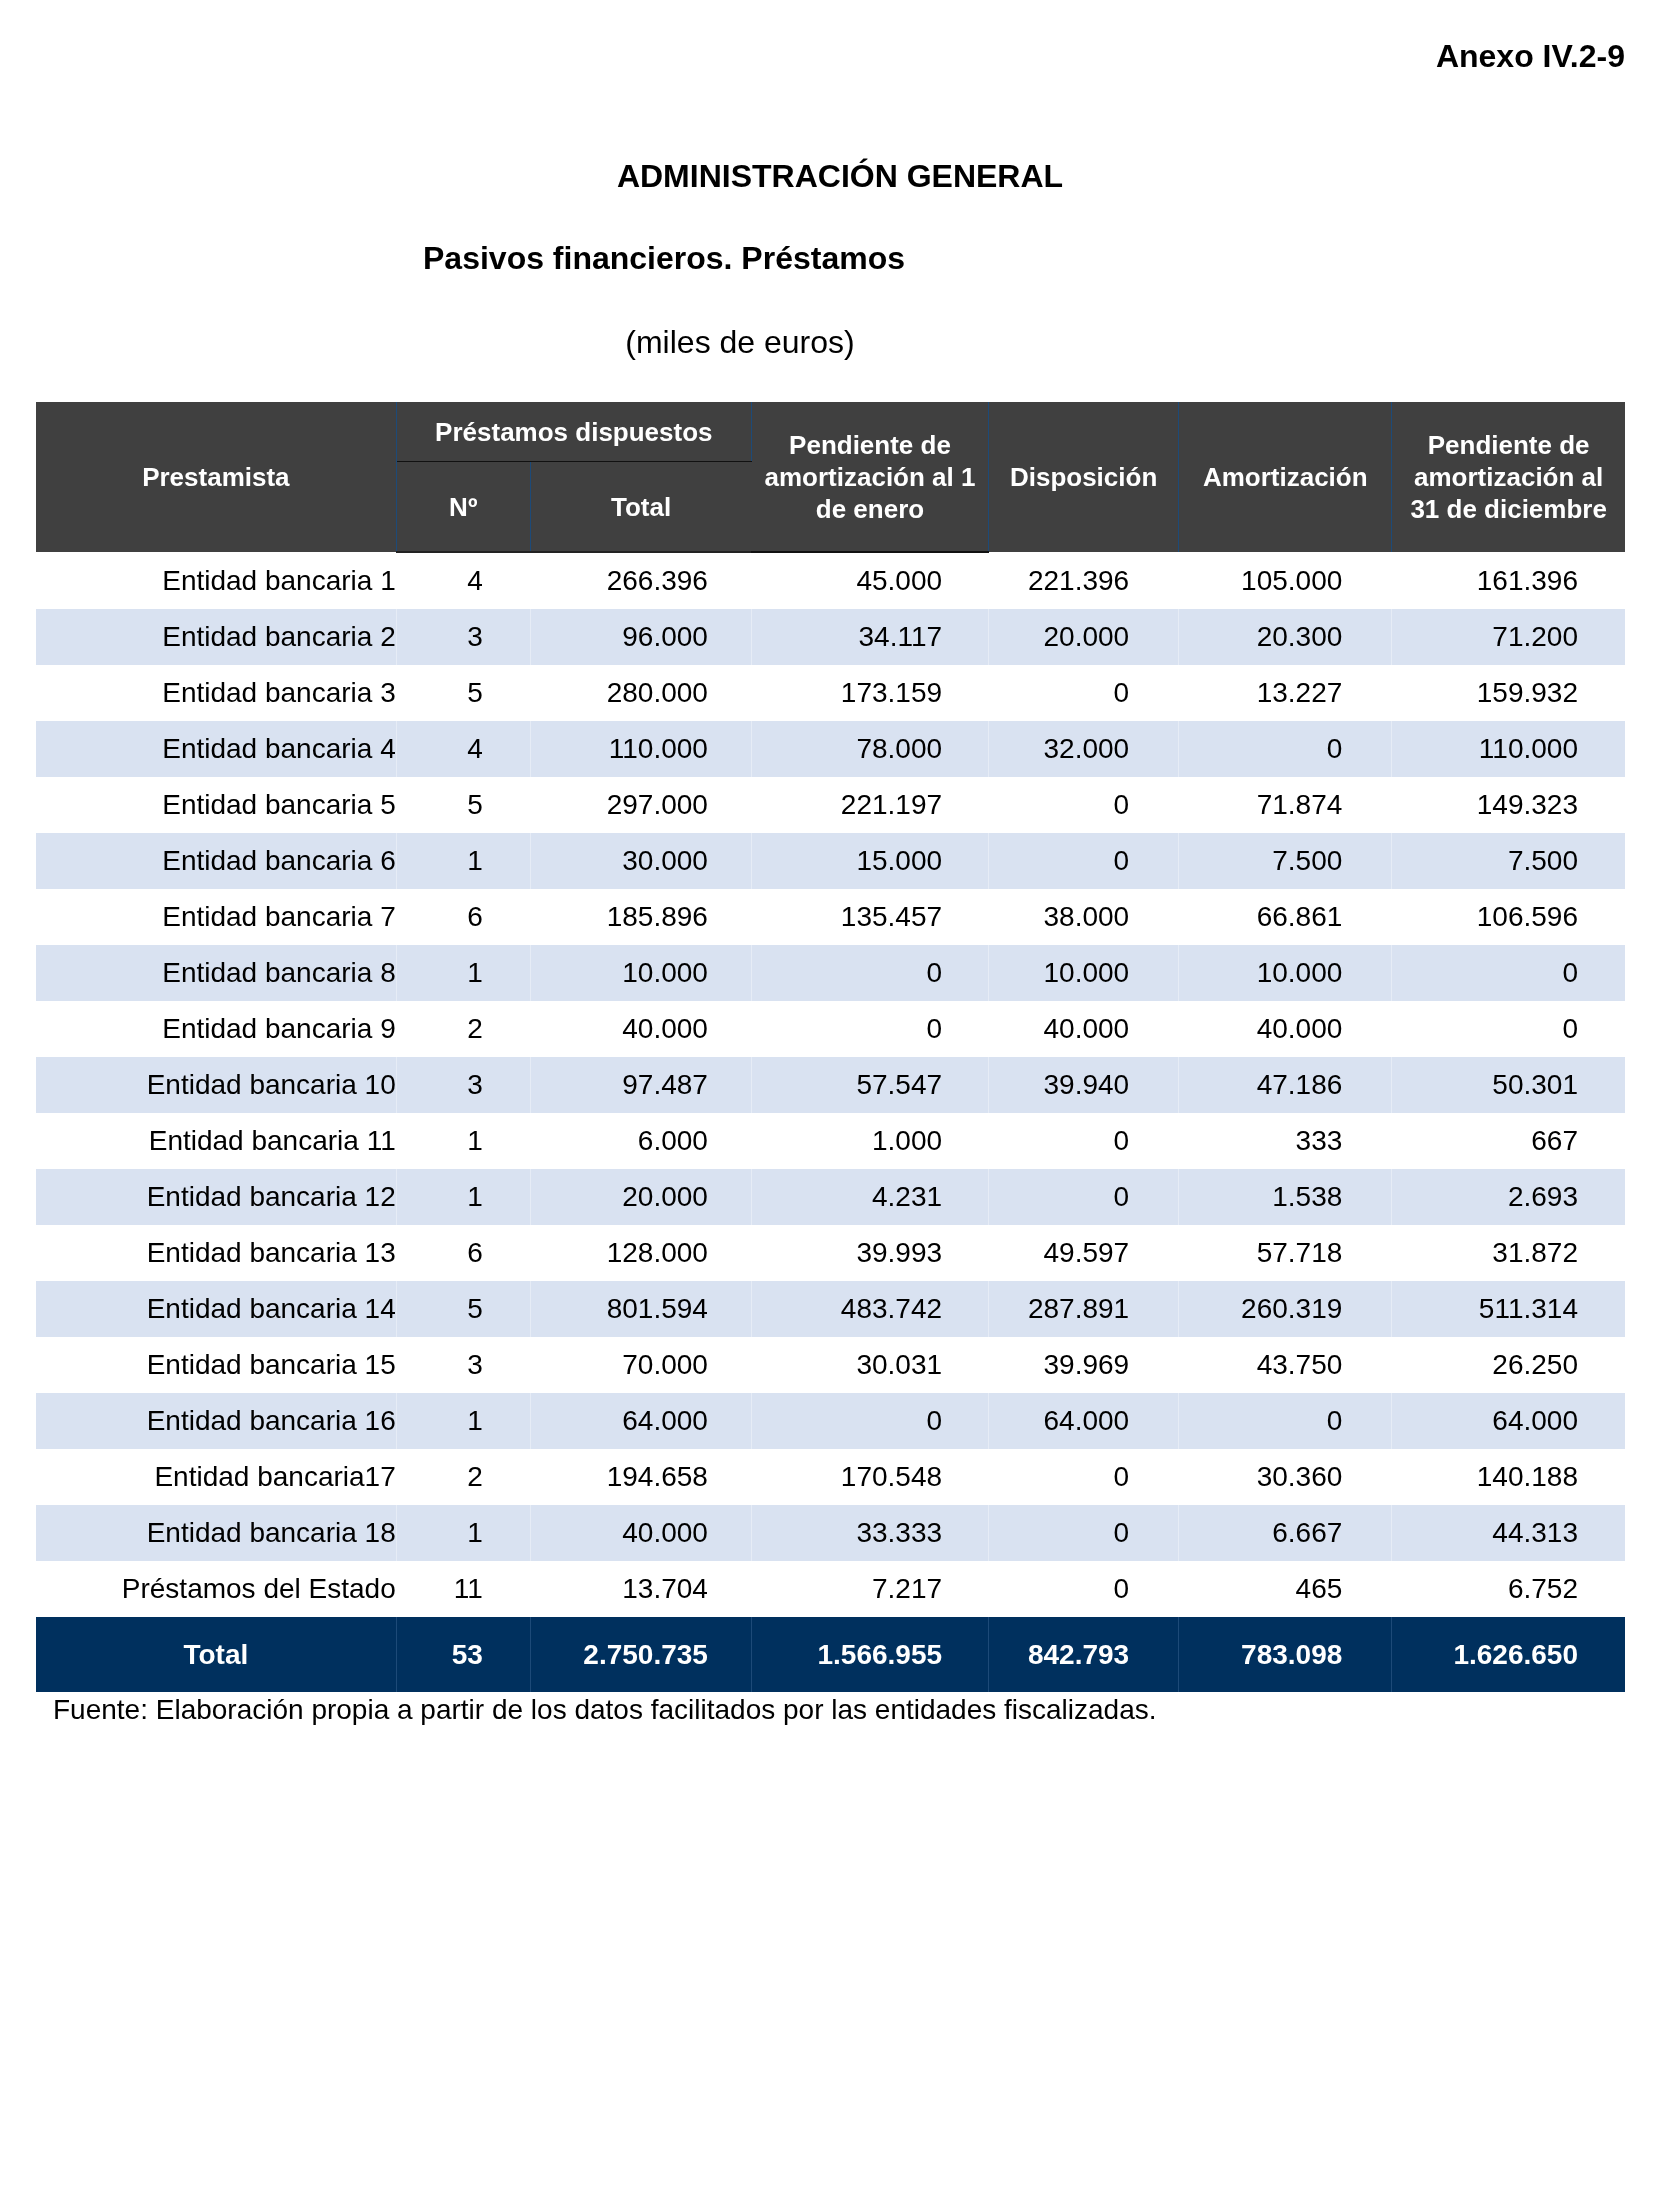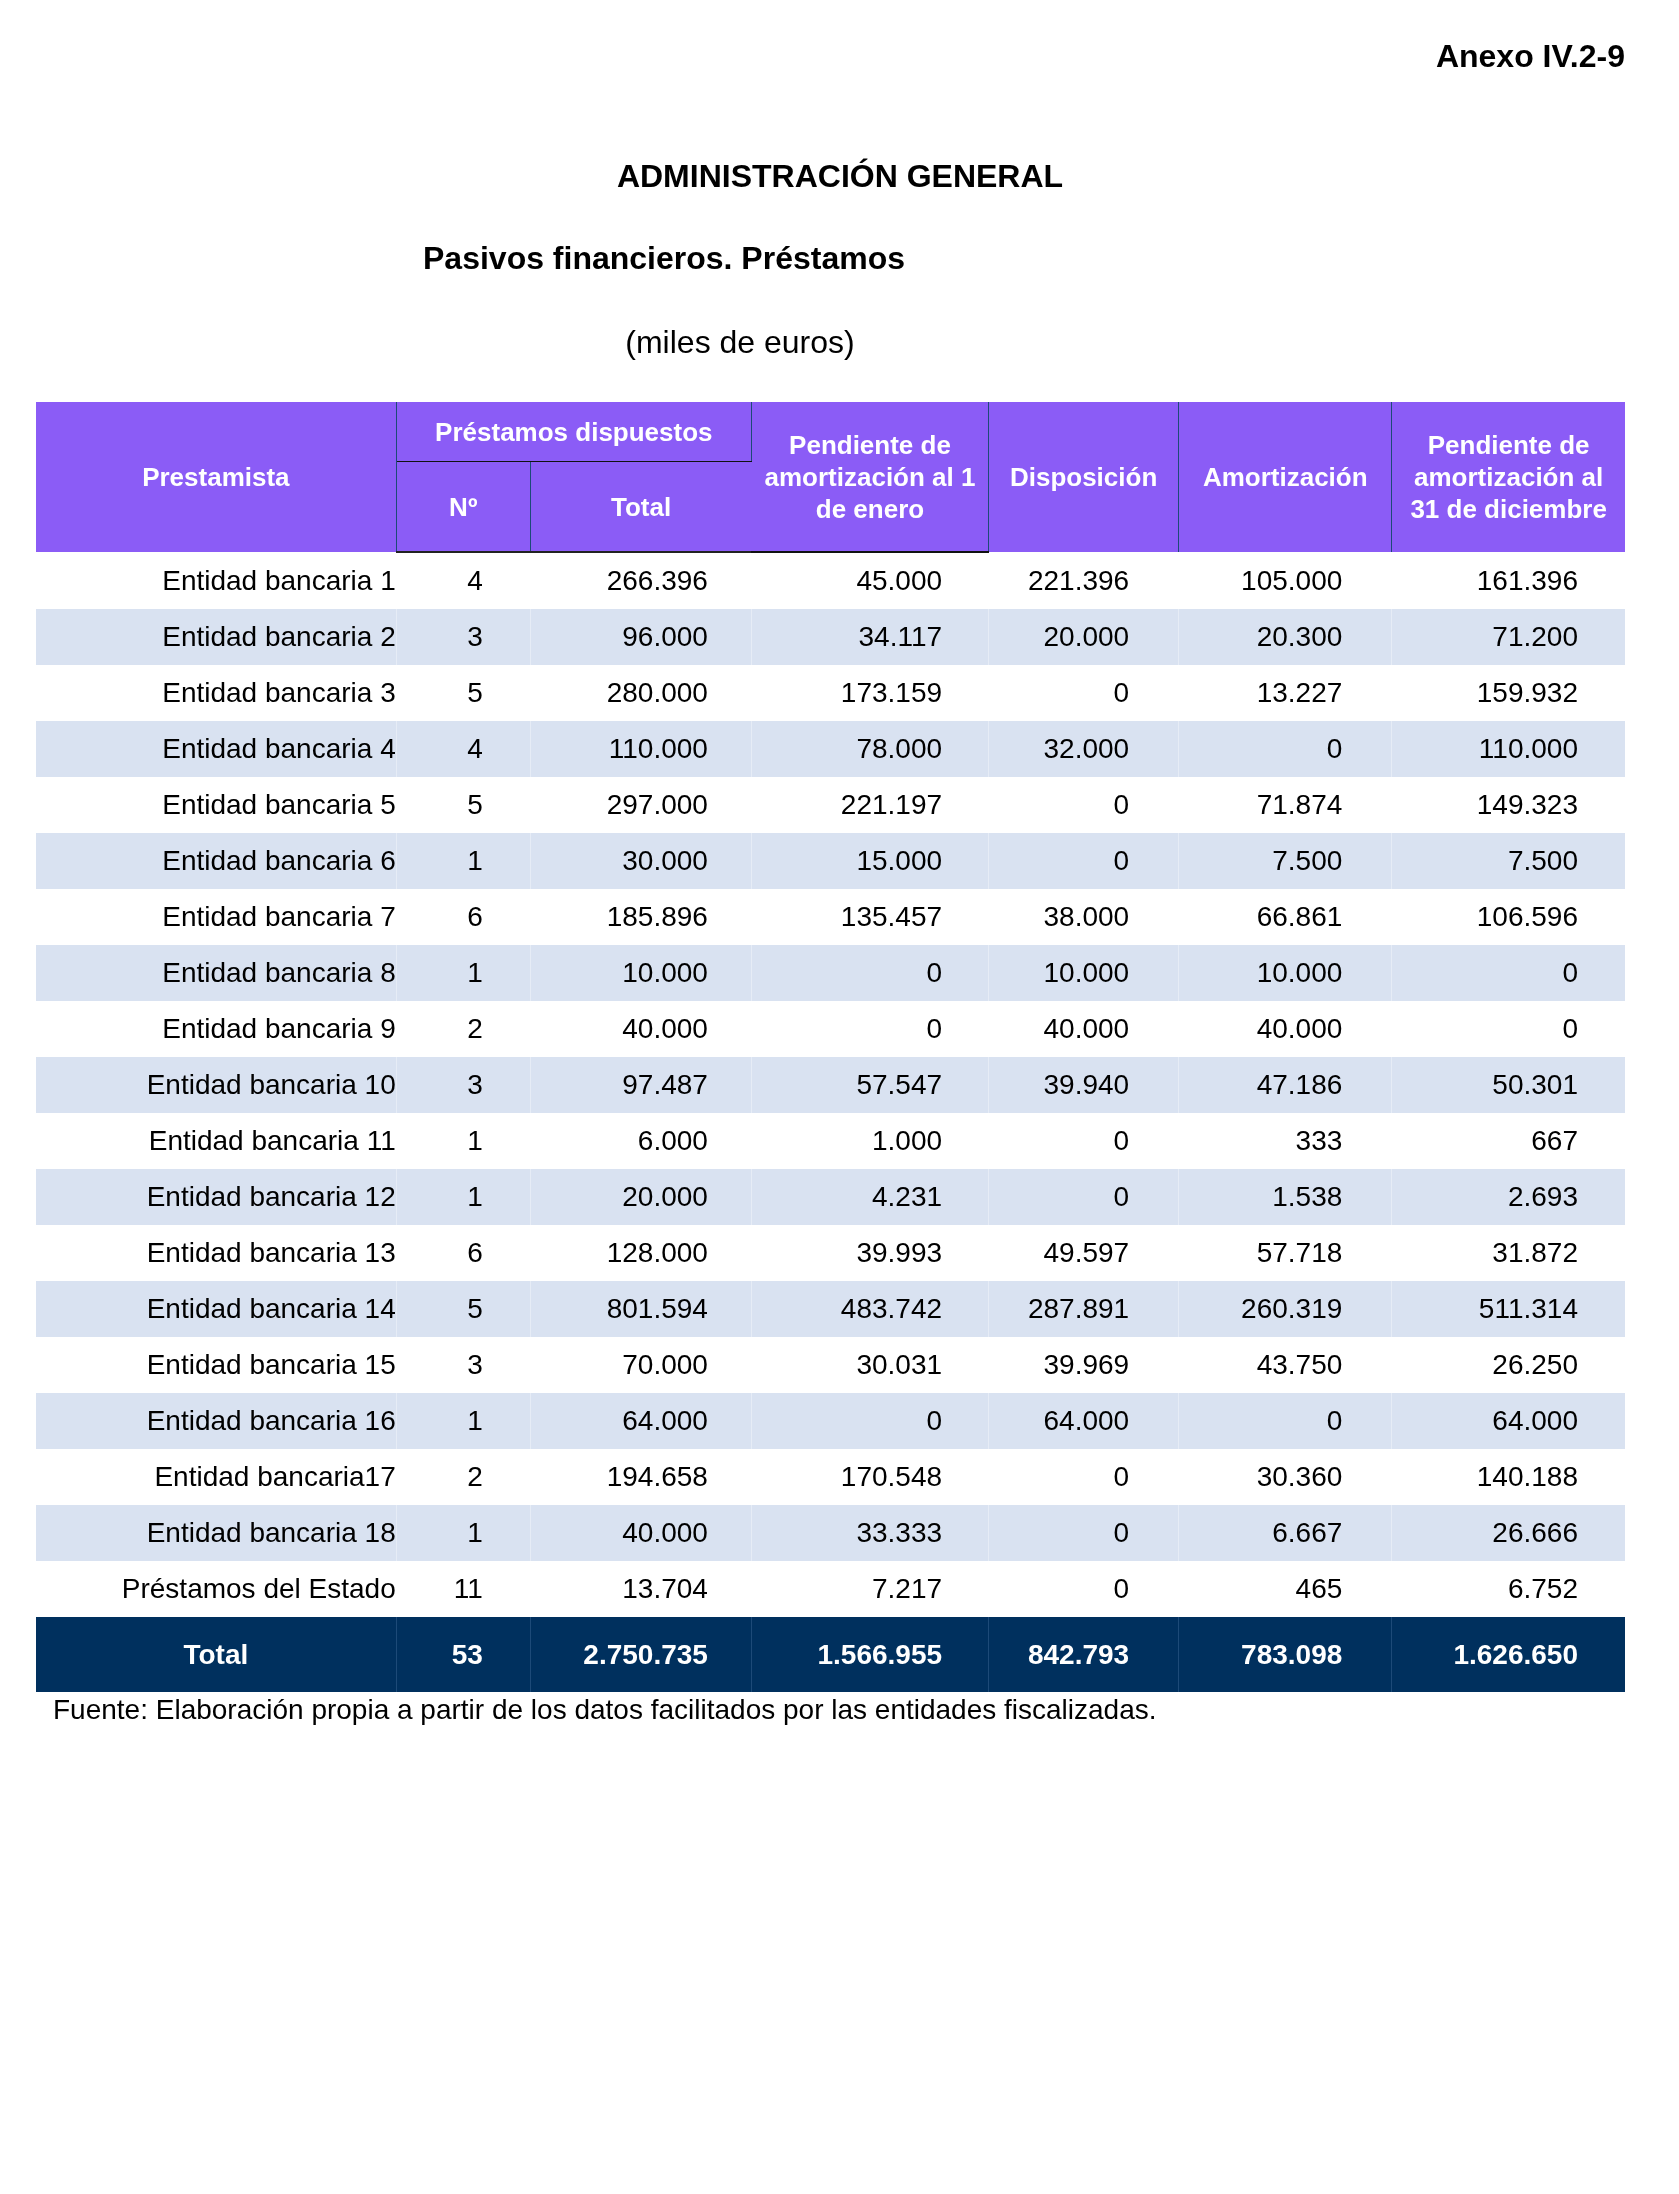--- a/index.html
+++ b/index.html
@@ -9,21 +9,21 @@
   .subtitle { position: absolute; top: 240px; left: 0; width: 1328px; text-align: center; font-size: 32px; font-weight: bold; }
   .units { position: absolute; top: 324px; left: 0; width: 1480px; text-align: center; font-size: 32px; }
   table.main { position: absolute; top: 402px; left: 36px; width: 1589px; border-collapse: collapse; table-layout: fixed; font-size: 28px; }
   table.main col.c0 { width: 360px; }
   table.main col.c1 { width: 134px; }
   table.main col.c2 { width: 221px; }
   table.main col.c3 { width: 237px; }
   table.main col.c4 { width: 190px; }
   table.main col.c5 { width: 213px; }
   table.main col.c6 { width: 233px; }
-  thead th { background: #8b5cf6; color: #fff; font-weight: bold; font-size: 26px; line-height: 32px; text-align: center; padding: 0 4.7px; border-right: 0.8px solid #1d4a78; }
+  thead th { background: #404040; color: #fff; font-weight: bold; font-size: 26px; line-height: 32px; text-align: center; padding: 0 4.7px; border-right: 0.8px solid #1d4a78; }
   thead th:last-child { border-right: none; }
   thead tr.h1 th { height: 59px; }
   thead tr.h2 th { height: 89px; border-bottom: 2.4px solid #222; }
   thead th.group { border-bottom: 1.6px solid #111; vertical-align: middle; }
   thead th.p-col { border-bottom: 2.4px solid #111; }
   tbody td { height: 56px; padding: 0; vertical-align: middle; }
   tbody tr:nth-child(even) td { background: #d9e2f1; }
   tbody td.name { padding-left: 40px; text-align: right; }
   tbody td.num { text-align: right; padding-right: 47px; }
   tbody td.n { text-align: right; padding-right: 47px; }
@@ -225,21 +225,21 @@
         <td class="num c5">30.360</td>
         <td class="num c6">140.188</td>
       </tr>
       <tr>
         <td class="name">Entidad bancaria 18</td>
         <td class="num n">1</td>
         <td class="num total-c">40.000</td>
         <td class="num c3">33.333</td>
         <td class="num c4">0</td>
         <td class="num c5">6.667</td>
-        <td class="num c6">26.666</td>
+        <td class="num c6">44.313</td>
       </tr>
       <tr>
         <td class="name">Préstamos del Estado</td>
         <td class="num n">11</td>
         <td class="num total-c">13.704</td>
         <td class="num c3">7.217</td>
         <td class="num c4">0</td>
         <td class="num c5">465</td>
         <td class="num c6">6.752</td>
       </tr>

